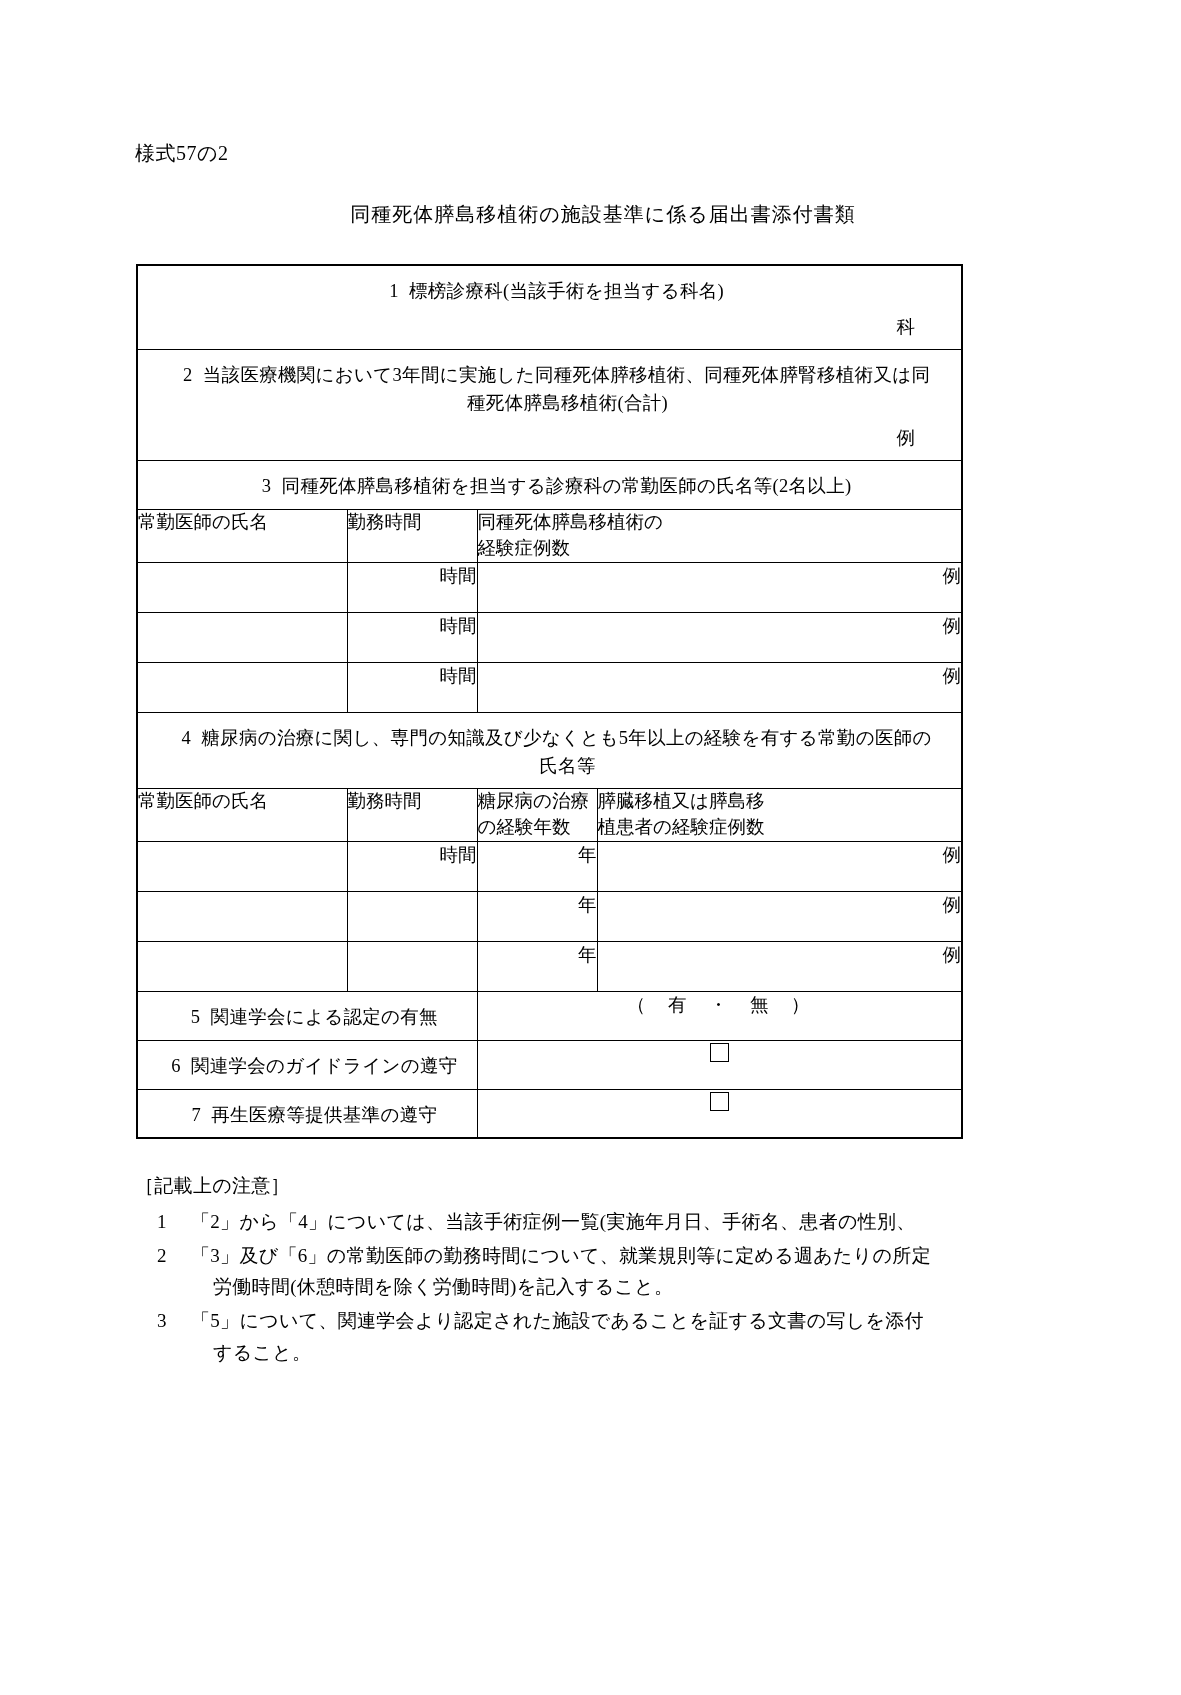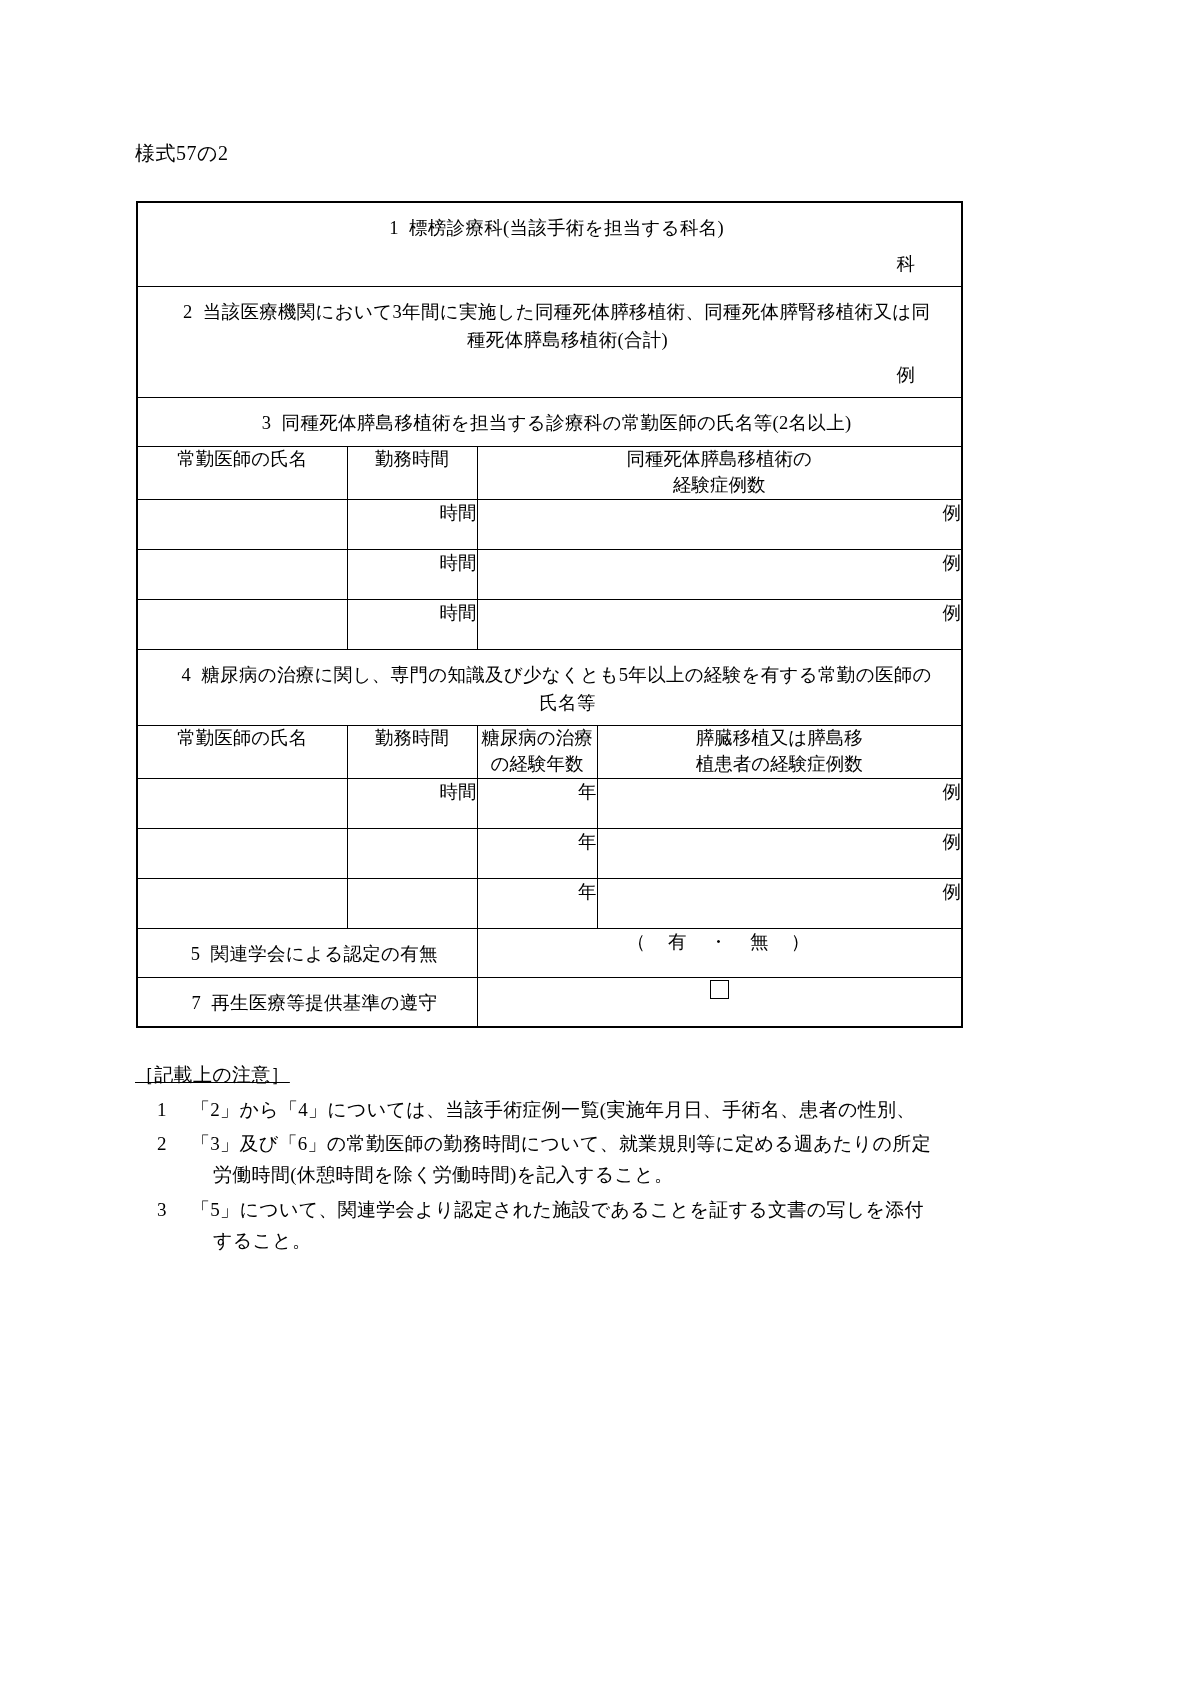--- a/index.html
+++ b/index.html
@@ -75,21 +75,20 @@
   .cell-r-small {
     text-align: right;
     vertical-align: middle;
     padding: 10px 28px 10px 0;
     font-size: 18.5px;
   }
   .cell-empty {
     height: 49px;
   }
   .hdr {
-    text-align: center;
     vertical-align: middle;
     padding: 11px 4px;
     font-size: 18.5px;
     line-height: 1.4;
   }
   .row-h {
     height: 50px;
   }
   .opt-cell {
     text-align: center;
@@ -106,21 +105,20 @@
     vertical-align: middle;
   }
   .notes {
     margin-top: 30px;
     font-size: 19px;
     line-height: 1.75;
     letter-spacing: 0.3px;
   }
   .notes-title {
     margin: 0 0 2px 0;
-    text-decoration: underline;
   }
   .note-item {
     padding-left: 22px;
     margin-bottom: 1px;
   }
   .note-item .n {
     display: inline-block;
     width: 34px;
   }
   .note-item .cont {
@@ -129,20 +127,21 @@
     margin-top: -2px;
   }
 </style>
 </head>
 <body>
 
 <div class="page">
 
   <div class="form-no">様式57の2</div>
 
+  <div class="doc-title">同種死体膵島移植術の施設基準に係る届出書添付書類</div>
 
   <table class="main">
     <colgroup>
       <col style="width:210px">
       <col style="width:130px">
       <col style="width:120px">
       <col style="width:365px">
     </colgroup>
 
     <tbody>
@@ -241,20 +240,30 @@
 
     <tr>
       <td colspan="2">
         <div class="sec-label">
           <span class="num">5</span><span>関連学会による認定の有無</span>
         </div>
       </td>
       <td class="opt-cell" colspan="2">（　有　・　無　）</td>
     </tr>
 
+    <tr>
+      <td colspan="2">
+        <div class="sec-label">
+          <span class="num">6</span><span>関連学会のガイドラインの遵守</span>
+        </div>
+      </td>
+      <td class="opt-cell" colspan="2">
+        <span class="checkbox"></span>
+      </td>
+    </tr>
 
     <tr>
       <td colspan="2">
         <div class="sec-label">
           <span class="num">7</span><span>再生医療等提供基準の遵守</span>
         </div>
       </td>
       <td class="opt-cell" colspan="2">
         <span class="checkbox"></span>
       </td>

